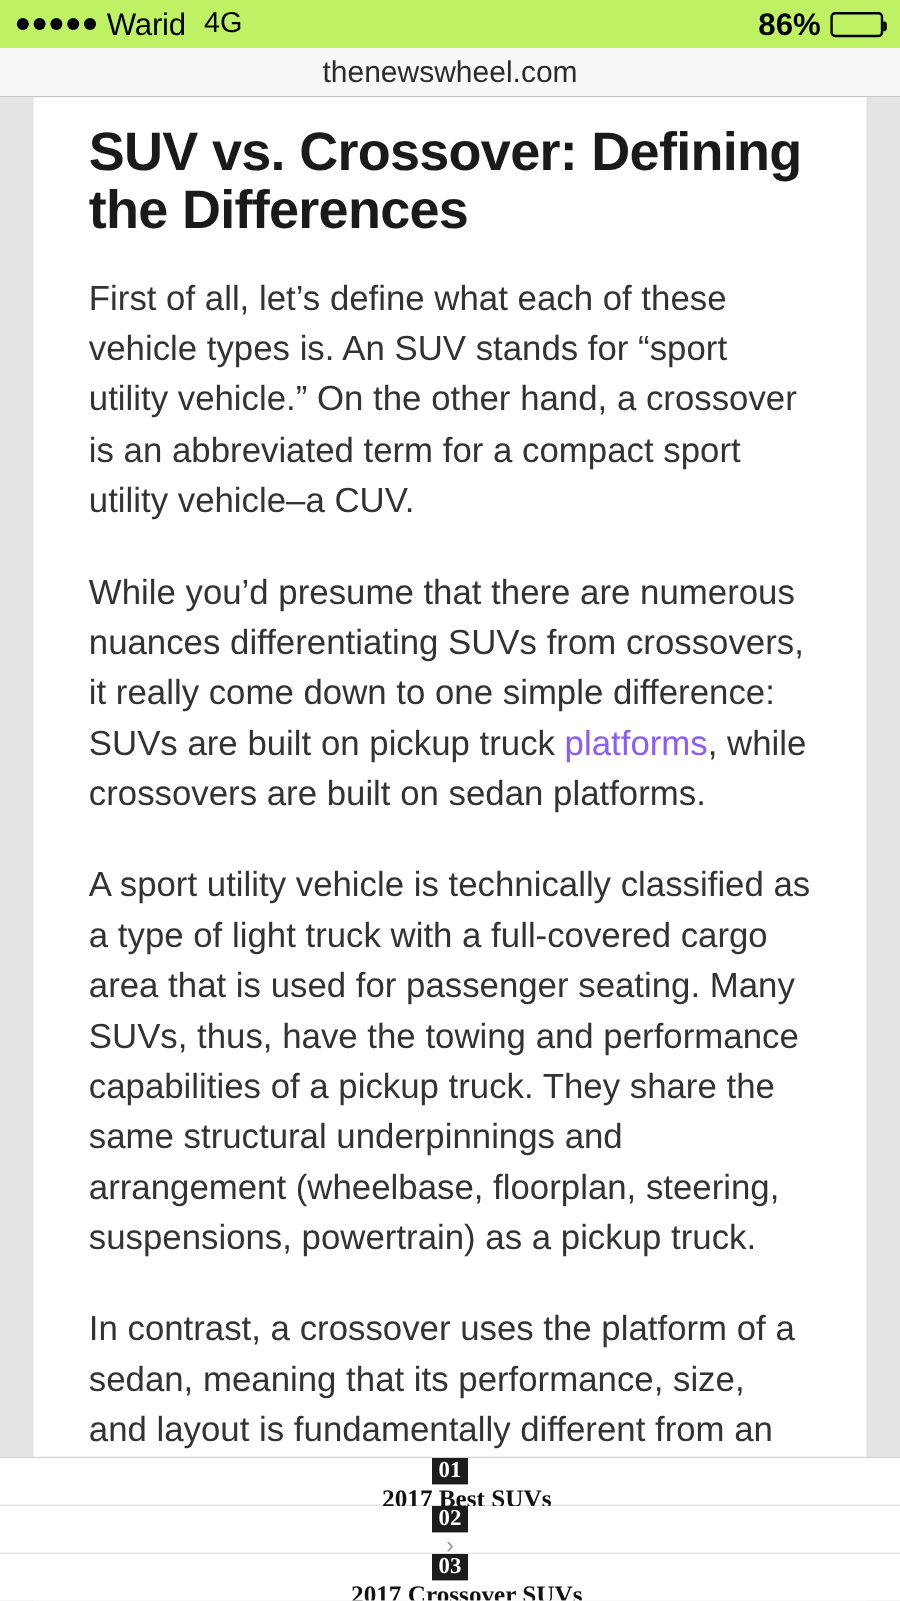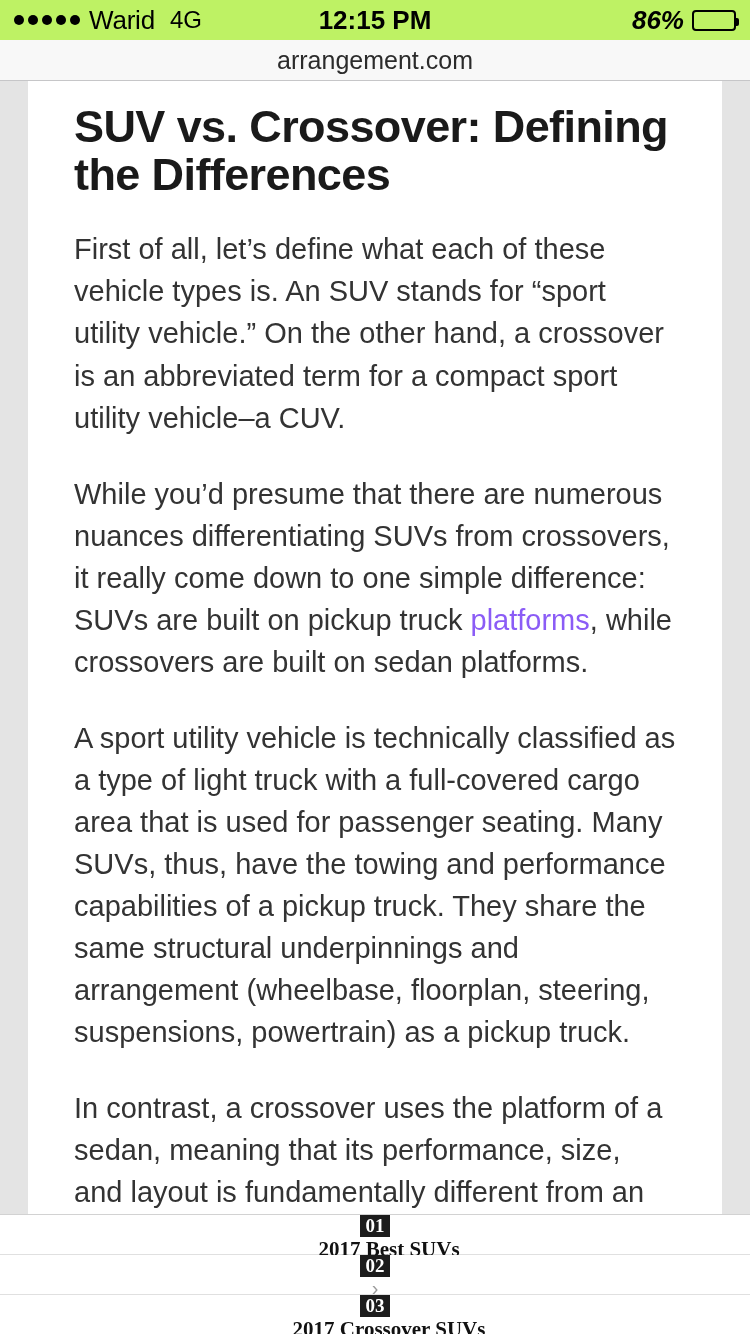--- a/index.html
+++ b/index.html
@@ -73,21 +73,20 @@
     align-items: center;
     justify-content: flex-end;
     gap: 8px;
     flex: 1;
     z-index: 2;
   }
   .battery-pct {
     font-size: 26px;
     font-weight: 700;
     color: #000;
-    font-style: italic;
   }
   .battery {
     position: relative;
     width: 44px;
     height: 21px;
     border: 2px solid #000;
     border-radius: 4px;
     box-sizing: border-box;
     padding: 2px;
   }
@@ -235,32 +234,31 @@
       <span class="signal-dots">
         <i></i>
           <i></i>
           <i></i>
           <i></i>
           <i></i>
       </span>
       <span class="carrier">Warid</span>
       <span class="net-type">4G</span>
     </div>
-    <div class="status-center">12:15 PM</div>
     <div class="status-right">
       <span class="battery-pct">86%</span>
       <span class="battery">
         <span class="fill"></span>
         <span class="cap"></span>
       </span>
     </div>
   </div>
 
   <div class="url-bar">
-    <span class="url-text">arrangement.com</span>
+    <span class="url-text">thenewswheel.com</span>
   </div>
 
   <div class="page-wrap">
     <div class="page-bg-left"></div>
     <div class="page-bg-right"></div>
 
     <div class="article">
       <h1>SUV vs. Crossover: Defining the Differences</h1>
 
       <p>First of all, let’s define what each of these vehicle types is. An SUV stands for “sport utility vehicle.” On the other hand, a crossover is an abbreviated term for a compact sport utility vehicle–a CUV.</p>

